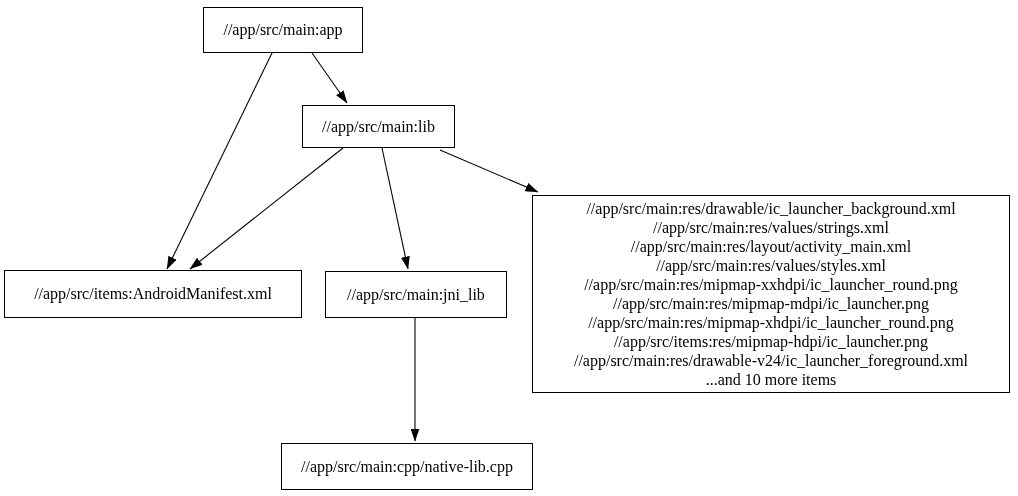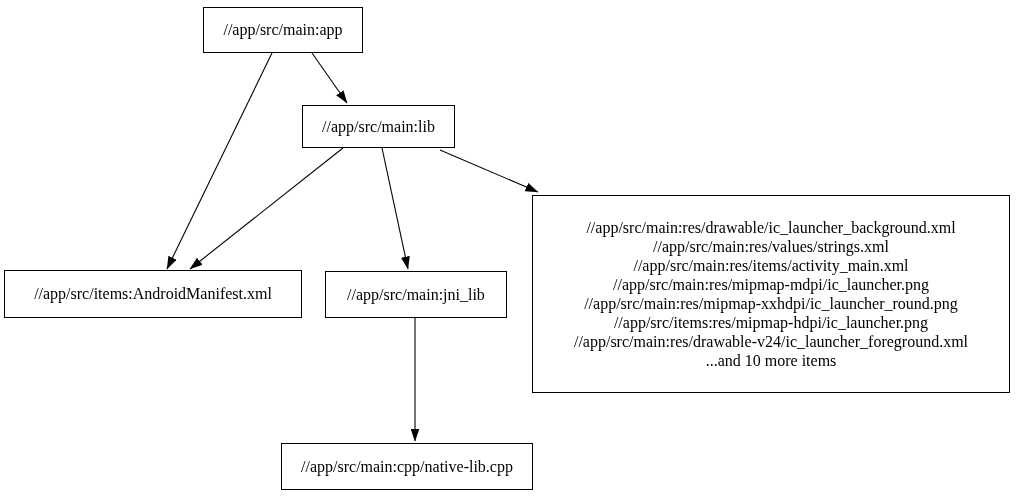--- a/index.html
+++ b/index.html
@@ -76,23 +76,25 @@
     <span>//app/src/items:AndroidManifest.xml</span>
   </div>
 
   <div class="node" style="left:325px; top:271px; width:182px; height:47px;">
     <span>//app/src/main:jni_lib</span>
   </div>
 
   <div class="node multi" style="left:532px; top:195px; width:478px; height:198px;">
     <div>//app/src/main:res/drawable/ic_launcher_background.xml</div>
     <div>//app/src/main:res/values/strings.xml</div>
-    <div>//app/src/main:res/items/activity_main.xml</div>
+    <div>//app/src/main:res/layout/activity_main.xml</div>
+    <div>//app/src/main:res/values/styles.xml</div>
+    <div>//app/src/main:res/mipmap-xxhdpi/ic_launcher_round.png</div>
     <div>//app/src/main:res/mipmap-mdpi/ic_launcher.png</div>
-    <div>//app/src/main:res/mipmap-xxhdpi/ic_launcher_round.png</div>
+    <div>//app/src/main:res/mipmap-xhdpi/ic_launcher_round.png</div>
     <div>//app/src/items:res/mipmap-hdpi/ic_launcher.png</div>
     <div>//app/src/main:res/drawable-v24/ic_launcher_foreground.xml</div>
     <div>...and 10 more items</div>
   </div>
 
   <div class="node" style="left:281px; top:443px; width:252px; height:47px;">
     <span>//app/src/main:cpp/native-lib.cpp</span>
   </div>
 
 </div>

